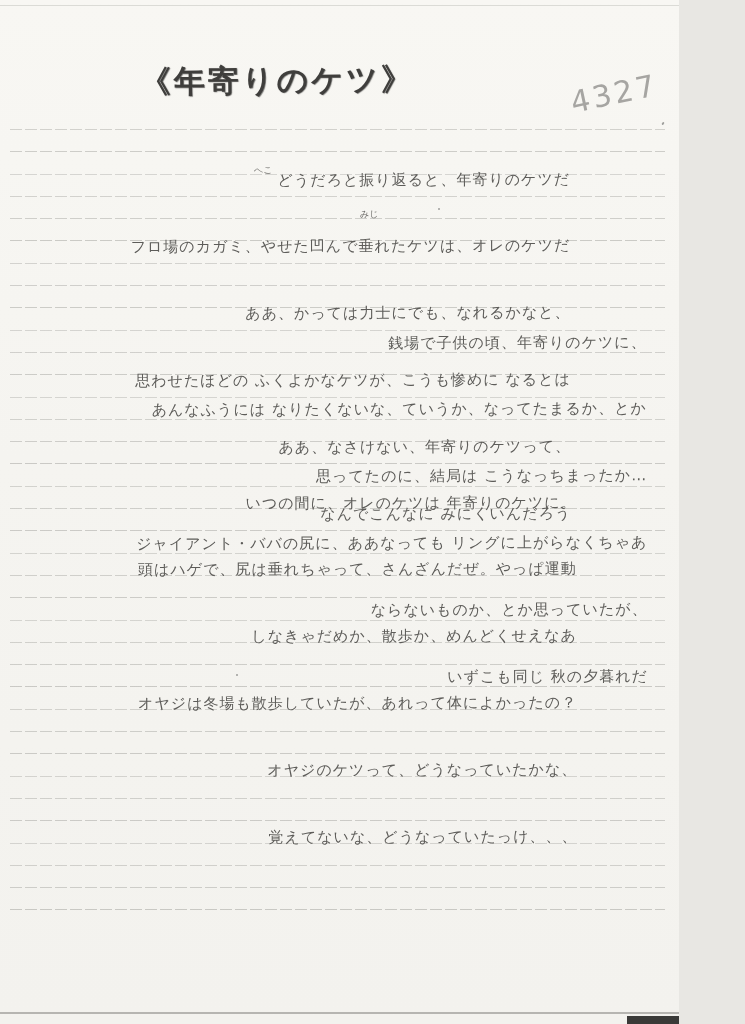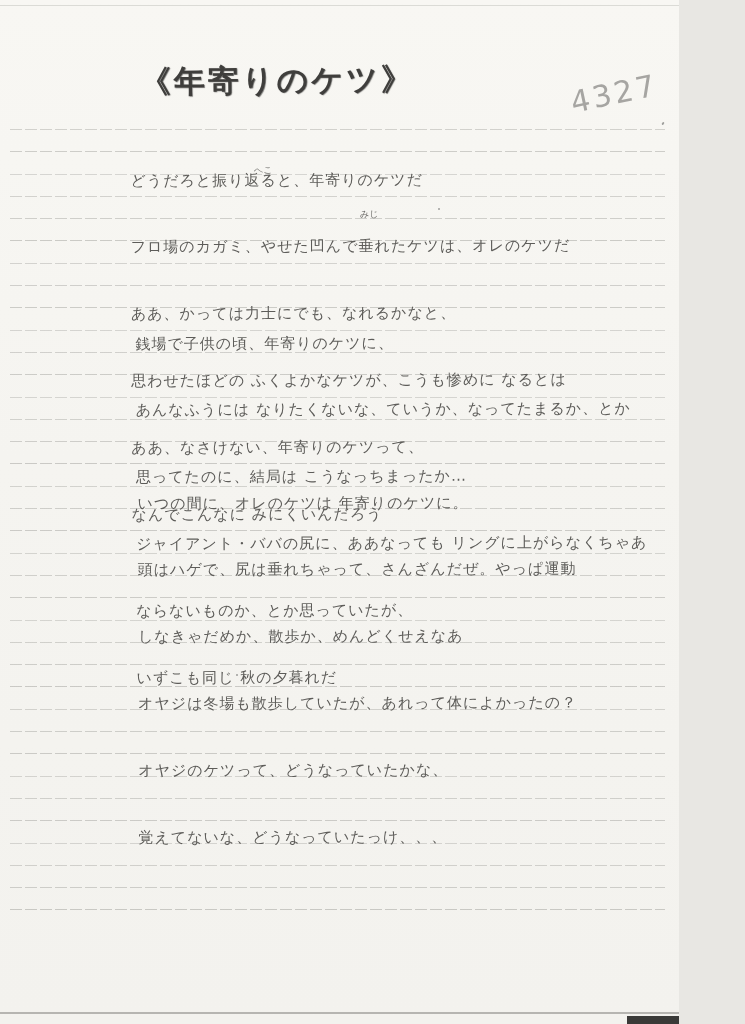--- a/index.html
+++ b/index.html
@@ -1,19 +1,20 @@
 <!DOCTYPE html>
 <html><head>
 <meta charset="utf-8">
 <style>
   html,body{margin:0;padding:0;}
   body{width:745px;height:1024px;background:#e8e7e3;font-family:"DejaVu Sans",sans-serif;}
   .page{
     position:relative;width:679px;height:1024px;overflow:hidden;
     background:linear-gradient(180deg,#f8f7f3 0%,#f5f4f0 45%,#f3f2ee 100%);
+    text-align:right;
   }
   
   .ruling{
     position:absolute;left:10px;right:14px;top:129px;height:784px;
     background-image:repeating-linear-gradient(
       to bottom,
       rgba(125,125,120,0.42) 0px,
       rgba(125,125,120,0.30) 1px,
       transparent 1px,
       transparent 22.3px);

